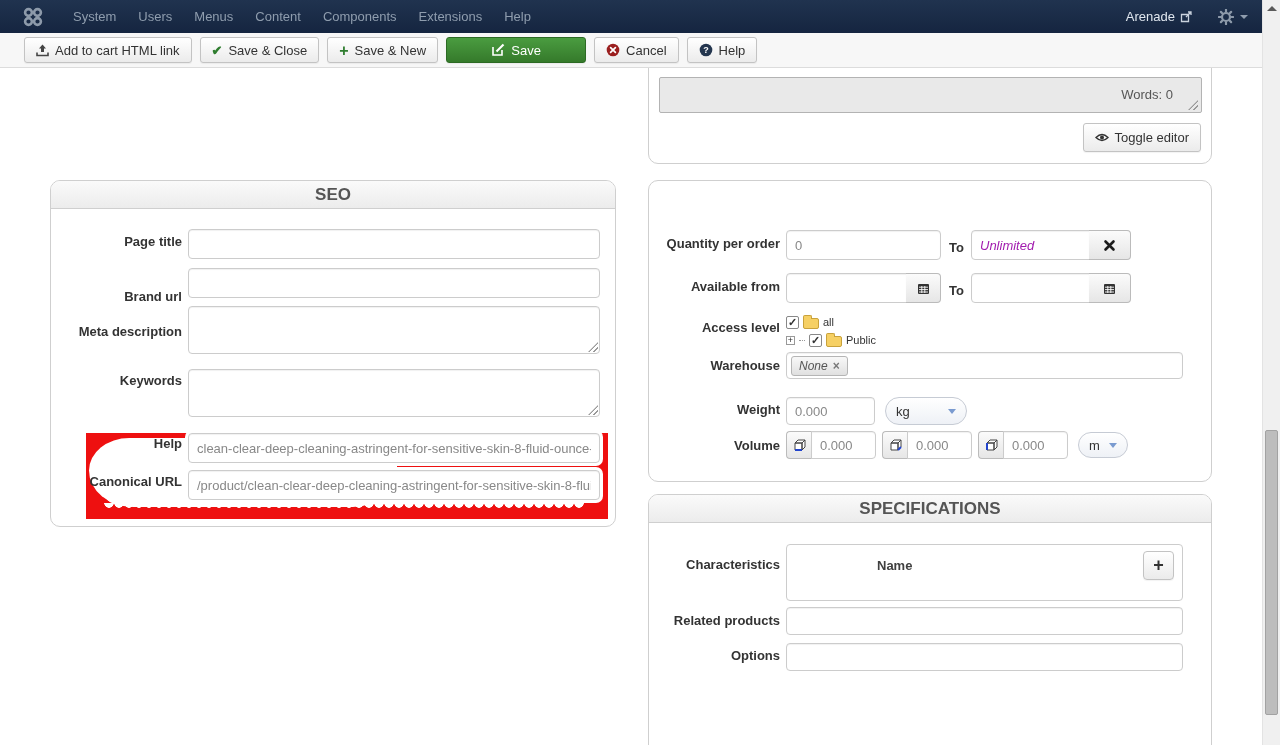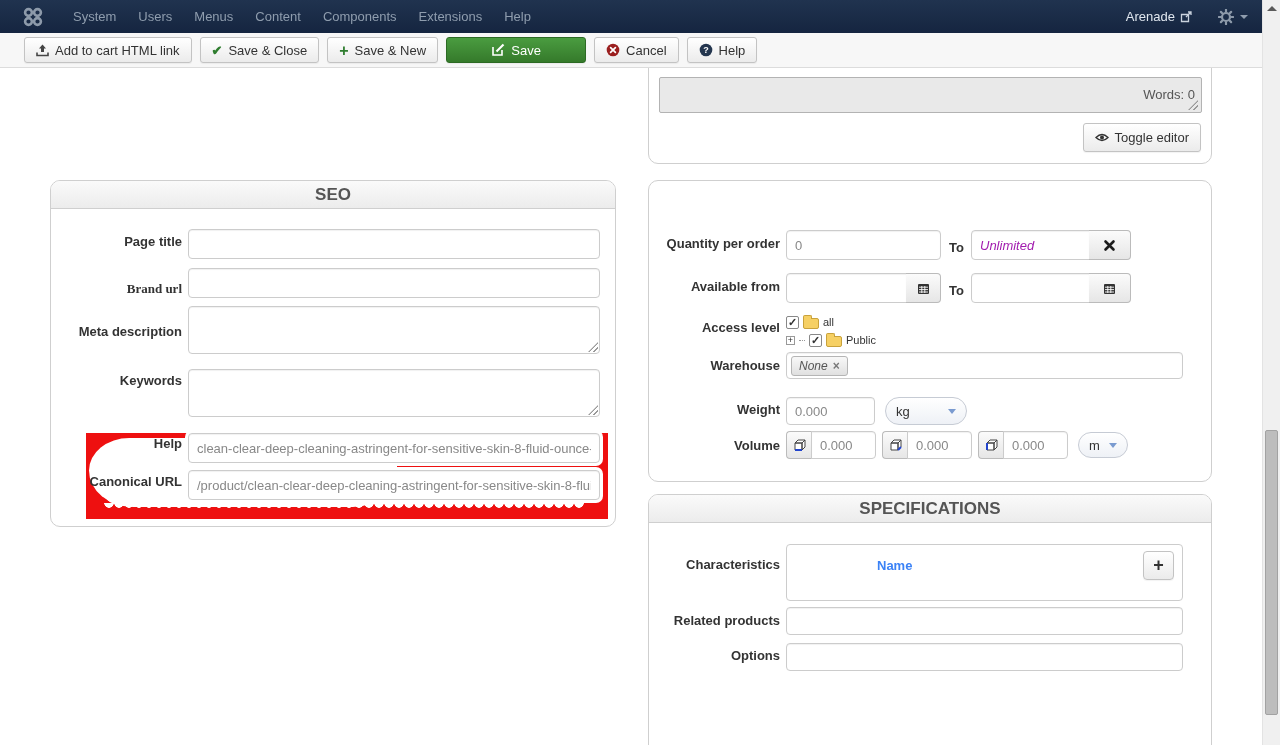--- a/index.html
+++ b/index.html
@@ -53,21 +53,21 @@
   .f-textarea { position:absolute; height:48px; border:1px solid #ccc; border-radius:4px; padding:4px 8px;
                 font-size:13px; color:#888; background:#fff; resize:none; outline:none;
                 font-family:"Liberation Sans",sans-serif; box-shadow:inset 0 1px 1px rgba(0,0,0,.06); }
   .grip { position:absolute; width:10px; height:10px;
           background:repeating-linear-gradient(135deg,#9a9a9a 0 1px,transparent 1px 3.5px);
           clip-path:polygon(100% 0,100% 100%,0 100%); pointer-events:none; }
 
   
   .statusbar { position:absolute; left:10px; top:30px; width:543px; height:36px; background:#e9e9e9;
                border:1px solid #b3b3b3; border-radius:2px; font-size:13px; color:#555;
-               text-align:right; line-height:34px; padding-right:6px; }
+               text-align:right; line-height:34px; padding-right:28px; }
   .toggle-btn { position:absolute; right:10px; top:76px; height:29px; }
 
   
   .hl-red { position:absolute; left:35px; top:252px; width:522px; height:86px; background:#ee1010; z-index:0; }
   .hl-blob { position:absolute; left:3px; top:5px; width:308px; height:69px; background:#fff;
              border-radius:42px 18px 46px 46px / 34px 20px 42px 38px; }
   .hl-strip { position:absolute; left:18px; top:58px; width:480px; height:13px; background:#fff;
               border-radius:0 0 16px 16px; }
   .hl-scallop { position:absolute; left:18px; top:70px; width:480px; height:9px;
                 background-image:radial-gradient(circle at 5px 0px,#fff 4.5px,rgba(255,255,255,0) 5px);
@@ -108,21 +108,21 @@
   .chip { display:inline-flex; align-items:center; gap:5px; height:20px; padding:0 7px;
           background:linear-gradient(#f8f8f8,#e0e0e0); border:1px solid #b5b5b5; border-radius:3px;
           font-size:12px; font-style:italic; color:#555; cursor:pointer; }
   .chip .x { font-style:normal; color:#777; font-weight:bold; font-size:12px; }
 
   .plus-btn { position:absolute; width:31px; height:29px; border:1px solid #c3c3c3; border-radius:4px;
               background:linear-gradient(#ffffff,#ebebeb); font-size:18px; font-weight:bold; color:#333;
               display:flex; align-items:center; justify-content:center; cursor:pointer;
               box-shadow:0 1px 1px rgba(0,0,0,.05); }
   .char-box { position:absolute; border:1px solid #ccc; border-radius:4px; background:#fff; }
-  .char-name { position:absolute; left:90px; top:13px; font-size:13px; font-weight:bold; color:#3b82f6; }
+  .char-name { position:absolute; left:90px; top:13px; font-size:13px; font-weight:bold; color:#404040; }
 </style>
 </head>
 <body>
 
 <div class="page">
 
   <div class="navbar">
     <span class="nav-logo">
       <svg width="22" height="22" viewBox="0 0 22 22">
         <g fill="none" stroke="#8d9aaa" stroke-width="2.6">
@@ -220,21 +220,21 @@
 
     <div class="hl-red">
       <div class="hl-blob"></div>
       <div class="hl-strip"></div>
       <div class="hl-scallop"></div>
     </div>
 
     <label class="f-label" style="top:53px;">Page title</label>
     <input class="f-input" style="left: 137px; top: 48px; width: 412px;">
 
-    <label class="f-label" style="top:100px;font-family:Liberation Serif, serif;">Brand url</label>
+    <label class="f-label" style="top:108px;">Brand url</label>
     <input class="f-input" style="left: 137px; top: 87px; width: 412px;">
 
     <label class="f-label" style="top:143px;text-align:right;">Meta description</label>
     <textarea class="f-textarea" style="left: 137px; top: 125px; width: 412px;"></textarea>
     <div class="grip" style="left:537px; top:161px;"></div>
 
     <label class="f-label" style="top:192px;">Keywords</label>
     <textarea class="f-textarea" style="left: 137px; top: 188px; width: 412px;"></textarea>
     <div class="grip" style="left:537px; top:224px;"></div>
 

